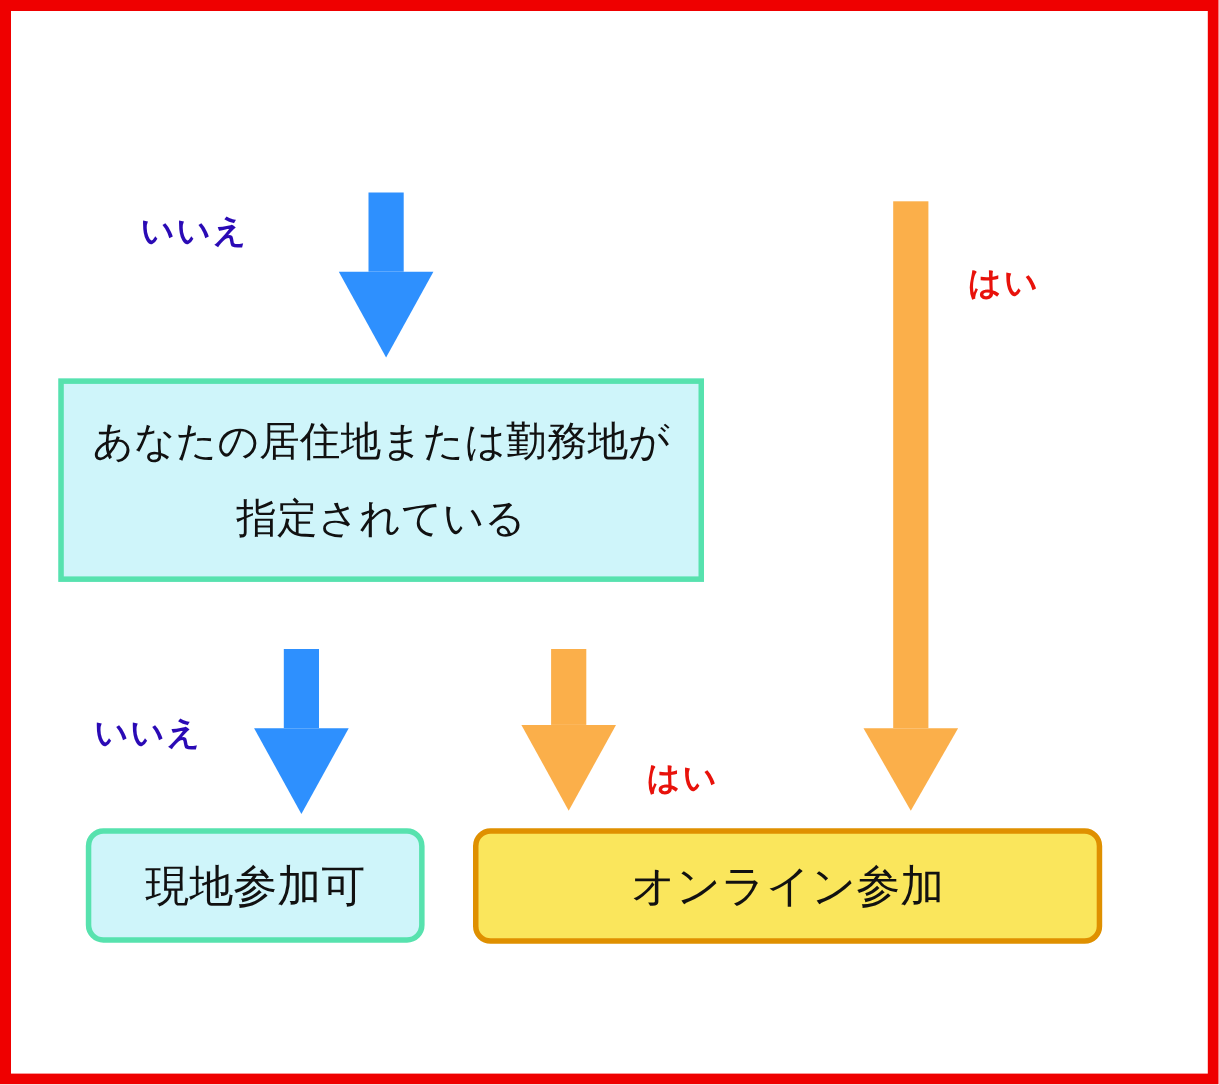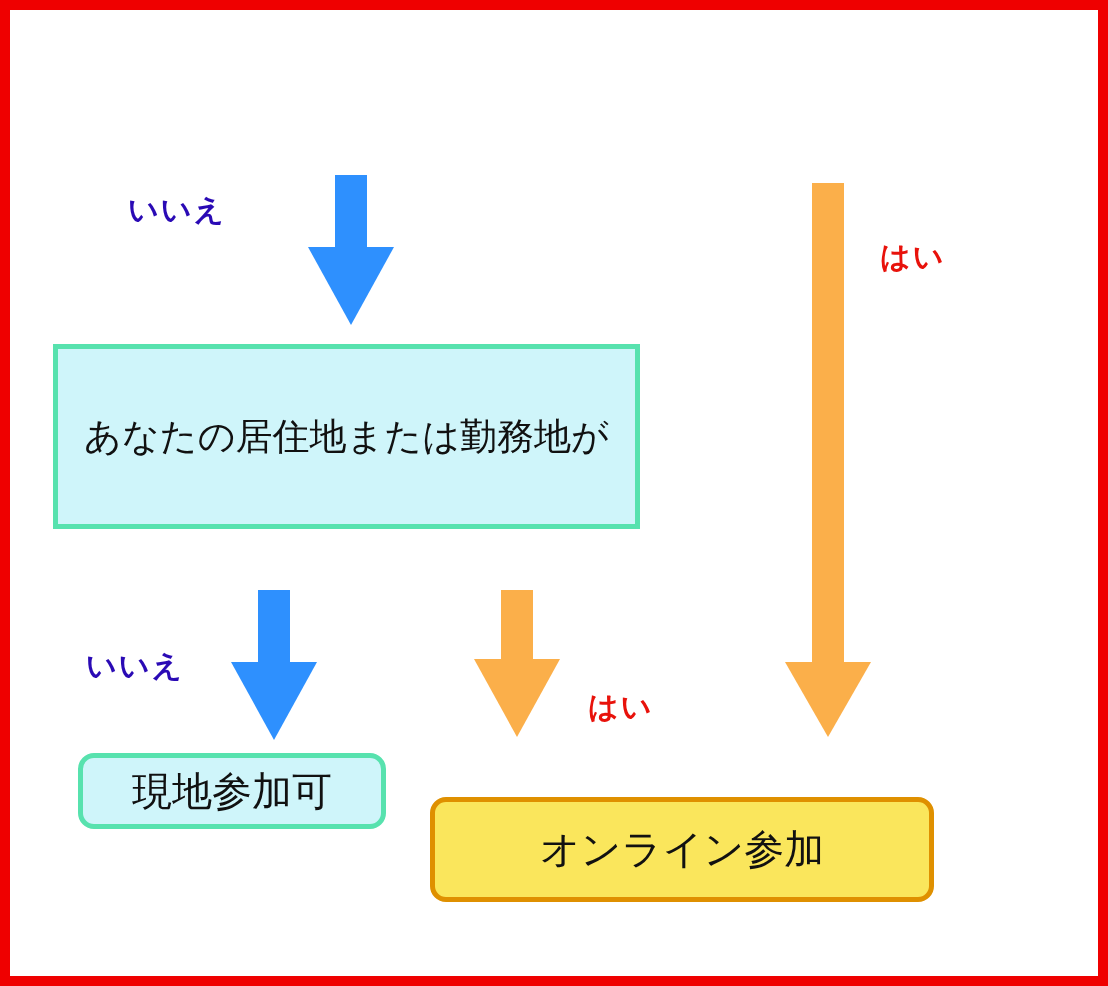--- a/index.html
+++ b/index.html
@@ -28,26 +28,25 @@
     flex-direction: column;
     align-items: center;
     justify-content: center;
     text-align: center;
   }
   .box p { margin: 0; }
   .box-q1 { left: 58px; top: 50px; width: 945px; height: 94px; font-size: 37px; }
   .box-q2 { left: 53px; top: 344px; width: 587px; height: 185px; font-size: 37px; }
   .box-q2 p { line-height: 70px; }
   .result { border-radius: 16px; font-size: 40px; }
-  .result-onsite { left: 78px; top: 753px; width: 308px; height: 76px; }
+  .result-onsite { left: 78px; top: 753px; width: 308px; height: 104px; }
   .result-online {
-    left: 430px; top: 753px; width: 504px; height: 105px;
+    left: 430px; top: 753px; width: 572px; height: 105px;
     background: var(--online-fill-yellow, #fae65c);
     border-color: var(--online-border-orange, #df9000);
-    margin-top: 44px;
   }
   .em { color: var(--highlight-red, #ee1208); }
 
   .arrow {
     position: absolute;
     display: flex;
     flex-direction: column;
     align-items: center;
     width: 86px;
   }
@@ -100,20 +99,21 @@
 
   <div class="edge-label yes label-yes1">はい</div>
 
   <div class="arrow orange tall arrow-yes-r">
     <div class="shaft"></div>
     <div class="head"></div>
   </div>
 
   <div class="box box-q2">
     <p>あなたの居住地または勤務地が</p>
+    <p>指定されている</p>
   </div>
 
   <div class="edge-label no label-no2">いいえ</div>
 
   <div class="arrow blue arrow-no-2">
     <div class="shaft"></div>
     <div class="head"></div>
   </div>
 
   <div class="arrow orange arrow-yes-m">

